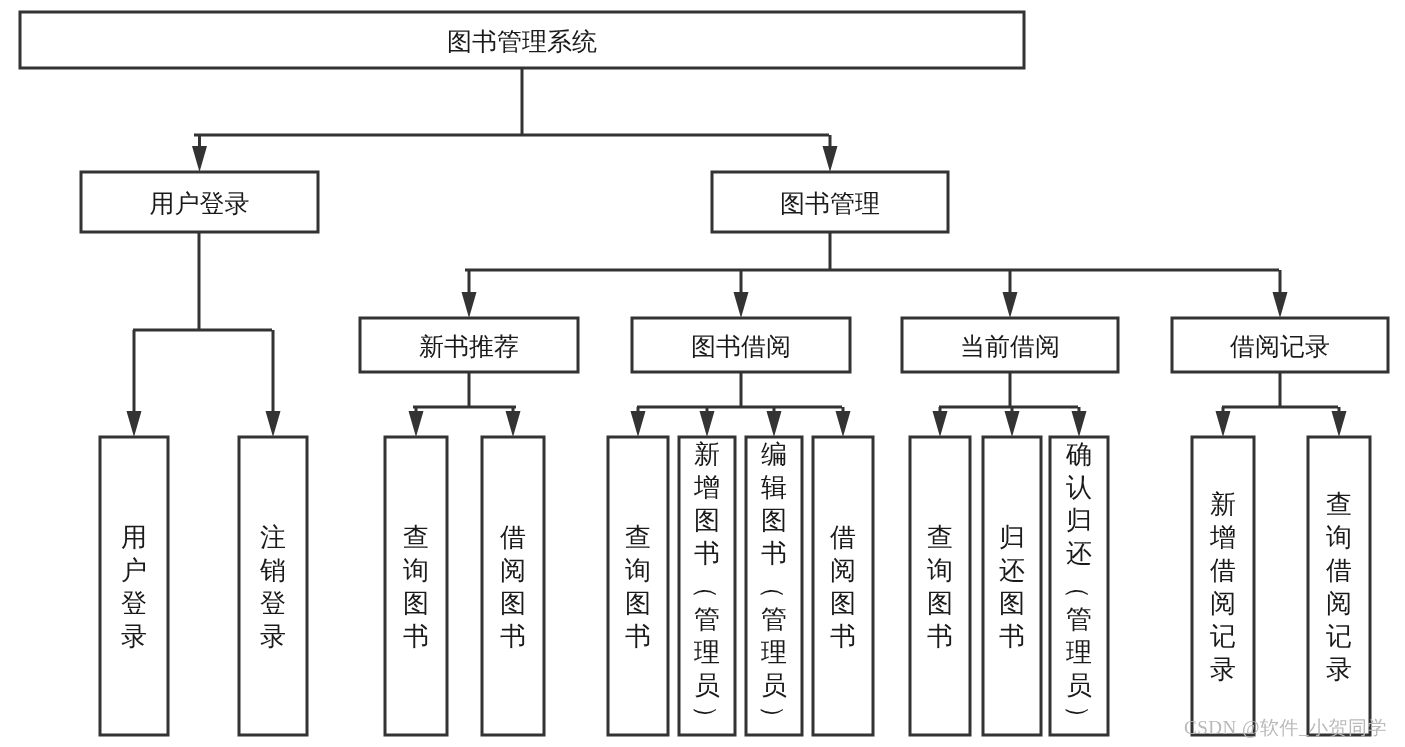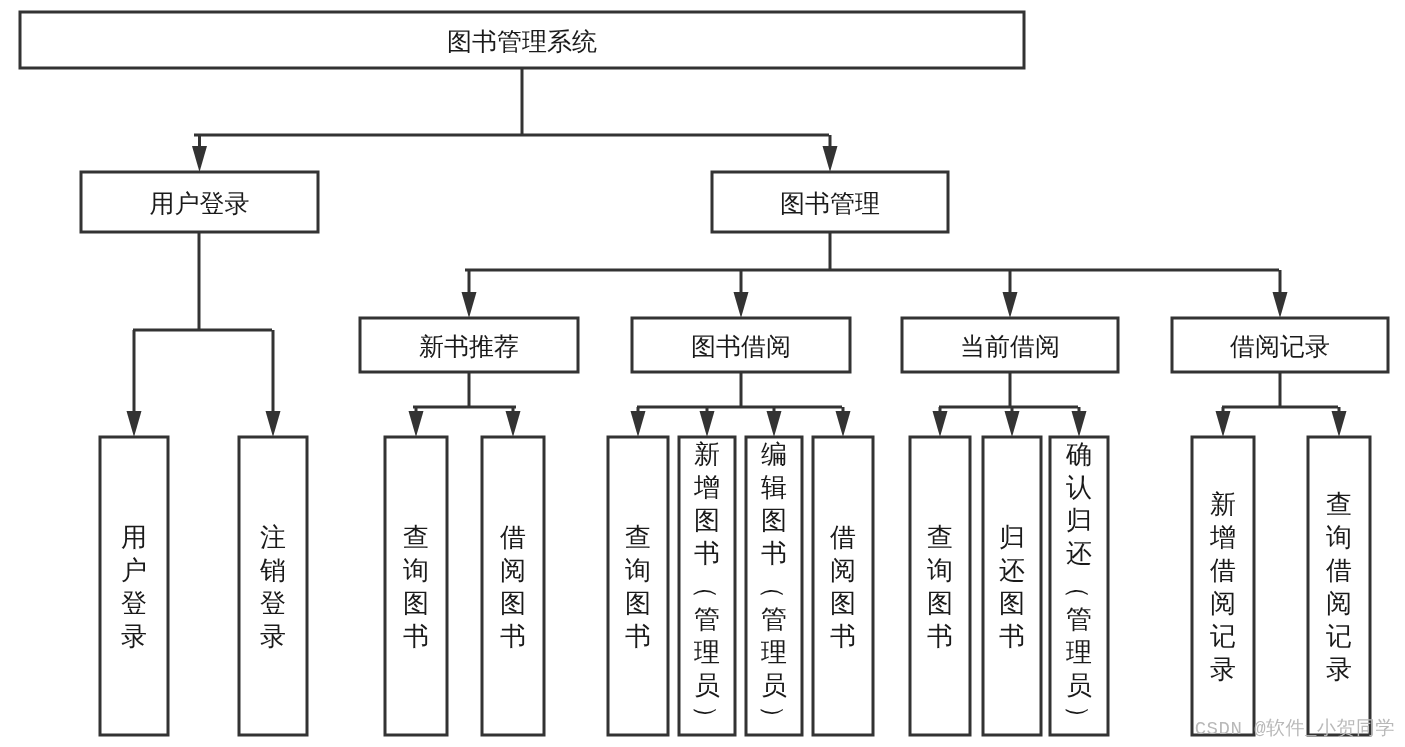--- a/index.html
+++ b/index.html
@@ -44,23 +44,23 @@
   }
   .vert-label-char {
     font-family: "DejaVu Sans", "Liberation Sans", sans-serif;
     fill: #1a1a1a;
     font-size: 26px;
     text-anchor: middle;
     dominant-baseline: central;
   }
   .watermark {
     position: absolute;
-    right: 10px;
+    right: 18px;
     bottom: 6px;
-    font-family: Liberation Mono, monospace;
+    font-family: Liberation Serif, serif;
     font-size: 19px;
     color: #b9b9b9;
     white-space: nowrap;
     letter-spacing: 0.5px;
   }
 </style>
 </head>
 <body>
 
 <div id="diagram-root">

